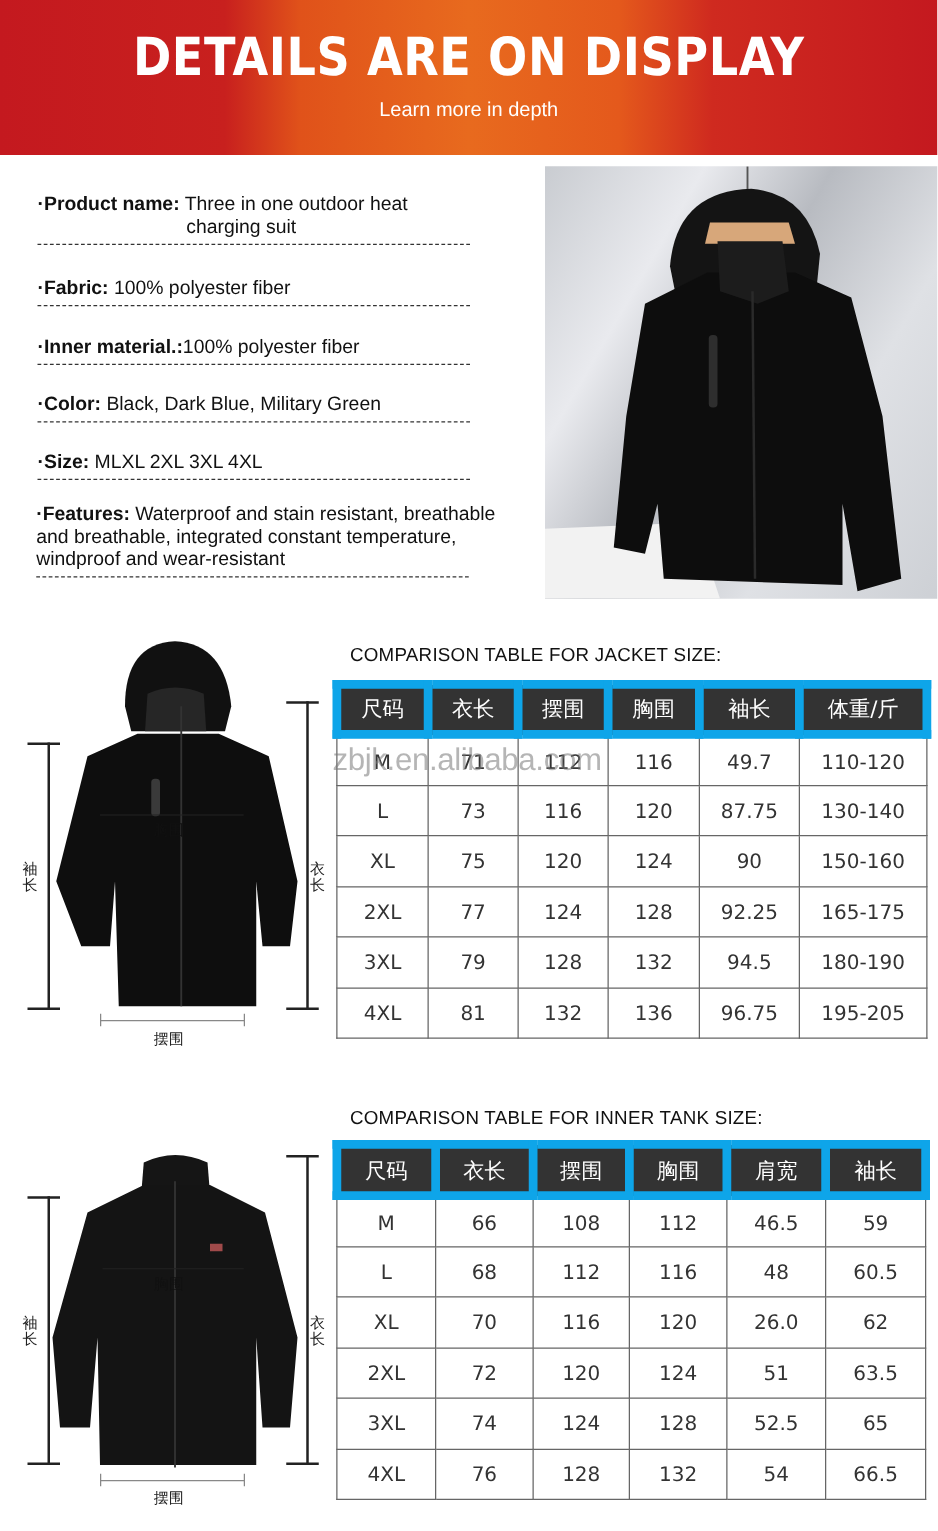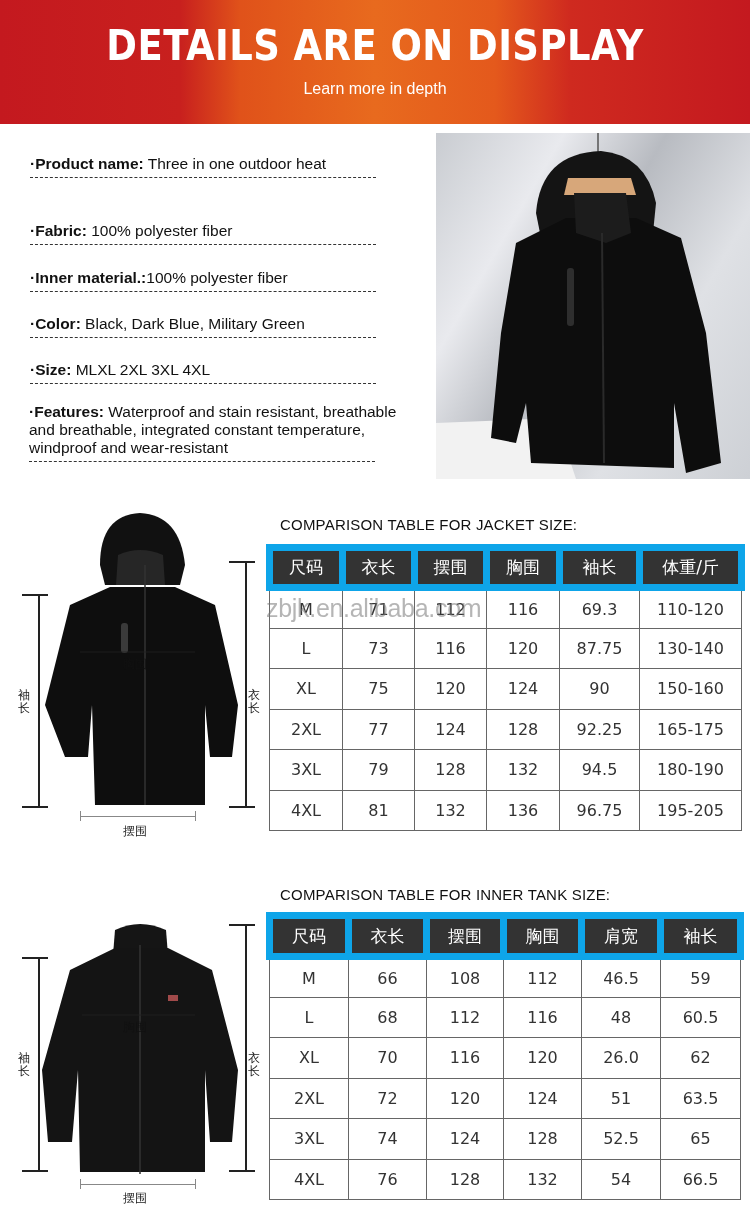--- a/index.html
+++ b/index.html
@@ -61,20 +61,21 @@
 <body>
 
 <div class="banner">
   <div class="banner-title">DETAILS ARE ON DISPLAY</div>
   <div class="banner-sub">Learn more in depth</div>
 </div>
 
 <div class="specs">
   <div class="spec-item" style="top:0;">
     <b>·Product name:</b><span> Three in one outdoor heat</span>
+    <span class="spec-indent">charging suit</span>
     <span class="dash"></span>
   </div>
   <div class="spec-item" style="top:67px;">
     <b>·Fabric:</b><span> 100% polyester fiber</span>
     <span class="dash"></span>
   </div>
   <div class="spec-item" style="top:114px;">
     <b>·Inner material.:</b><span>100% polyester fiber</span>
     <span class="dash"></span>
   </div>
@@ -163,21 +164,21 @@
       <th>袖长</th>
       <th>体重/斤</th>
     </tr>
   </thead>
   <tbody>
     <tr style="height:40.5px;">
       <td>M</td>
       <td>71</td>
       <td>112</td>
       <td>116</td>
-      <td>69.3</td>
+      <td>49.7</td>
       <td>110-120</td>
     </tr>
     <tr style="height:40.5px;">
       <td>L</td>
       <td>73</td>
       <td>116</td>
       <td>120</td>
       <td>87.75</td>
       <td>130-140</td>
     </tr>

